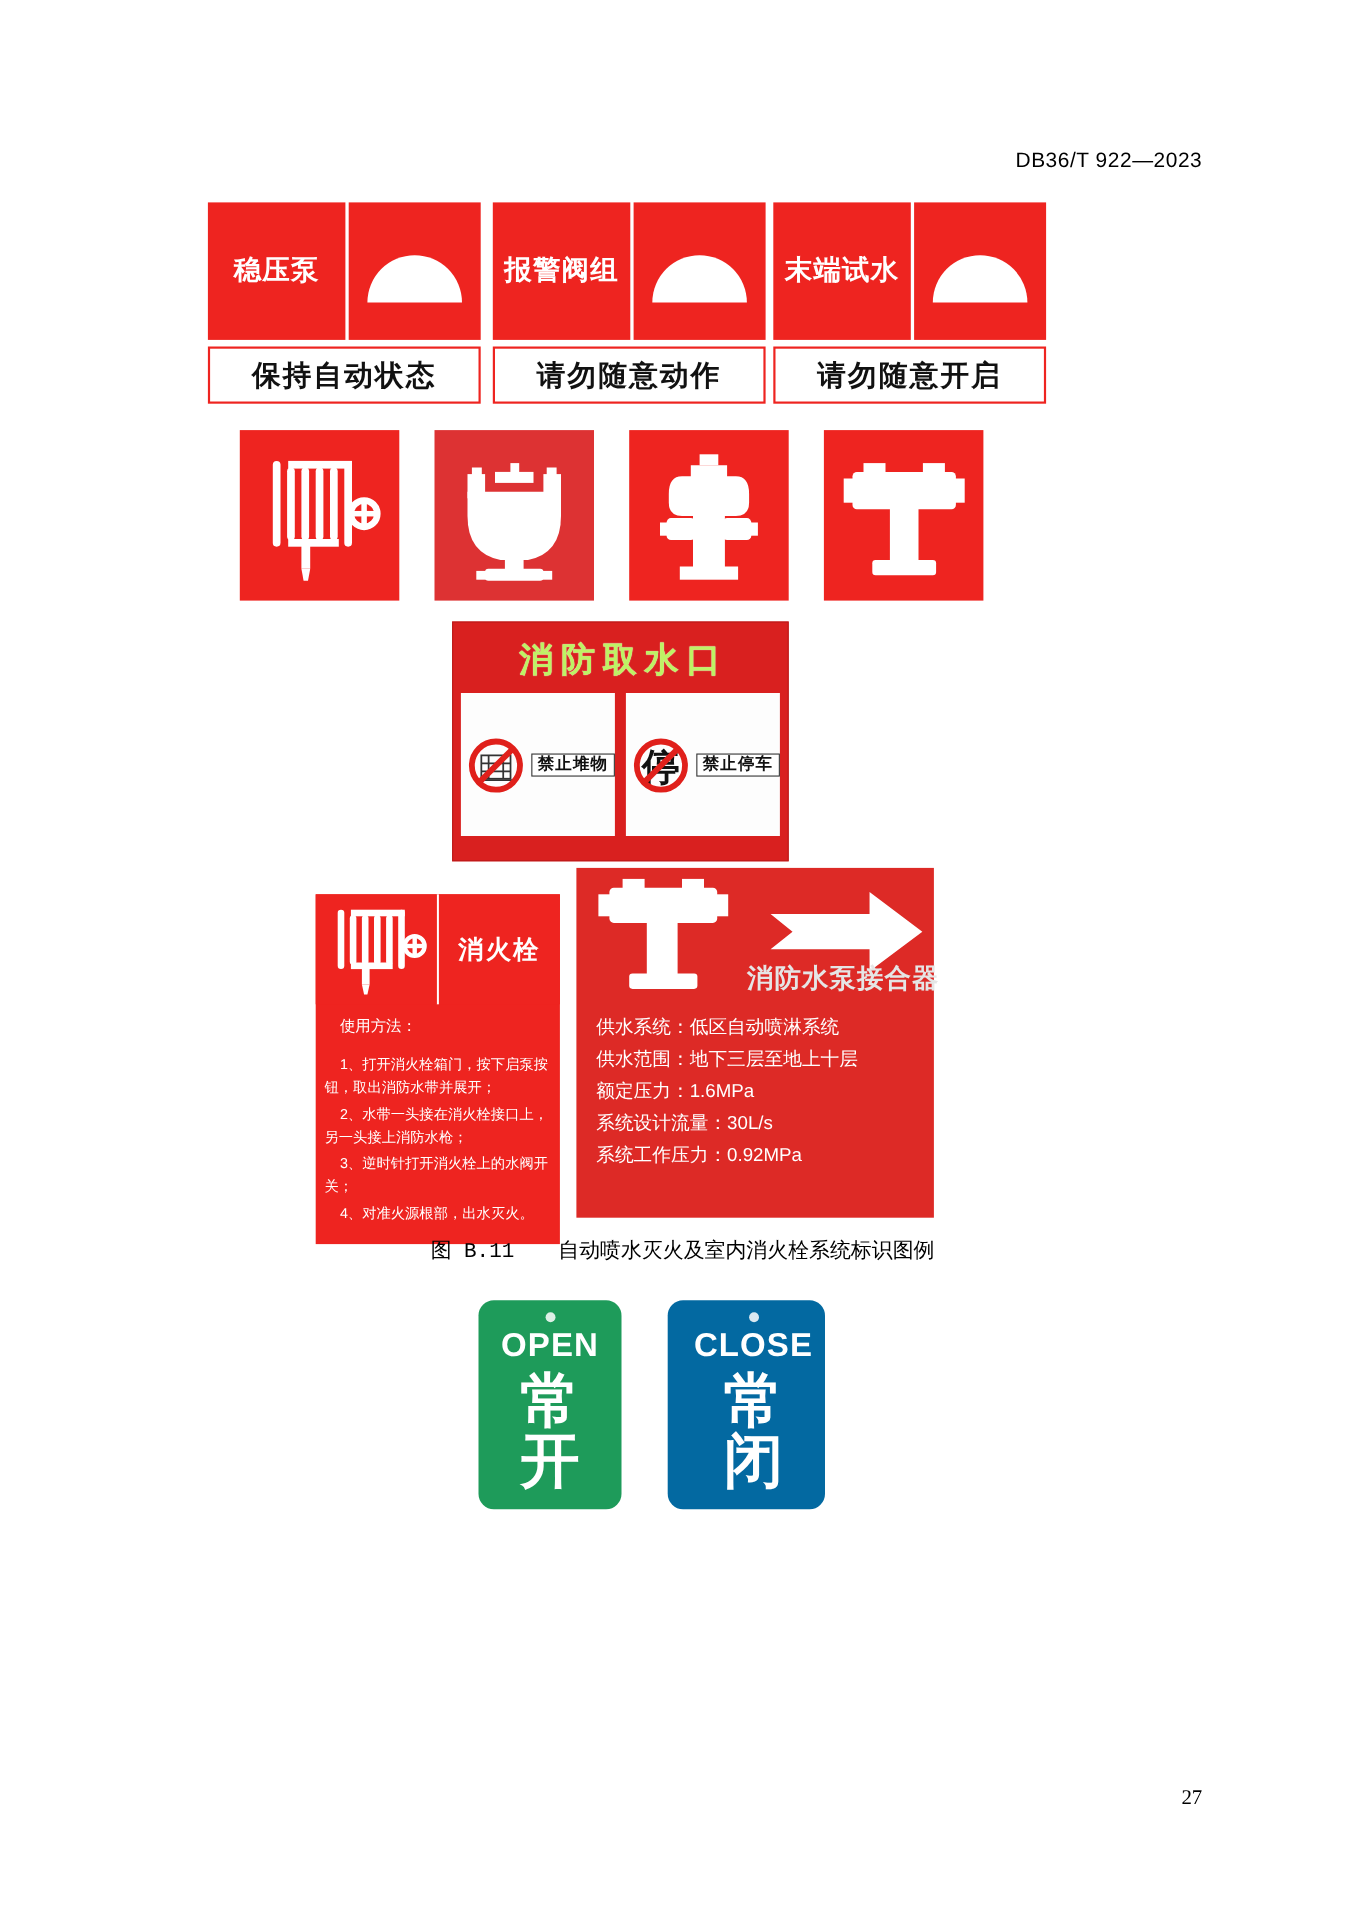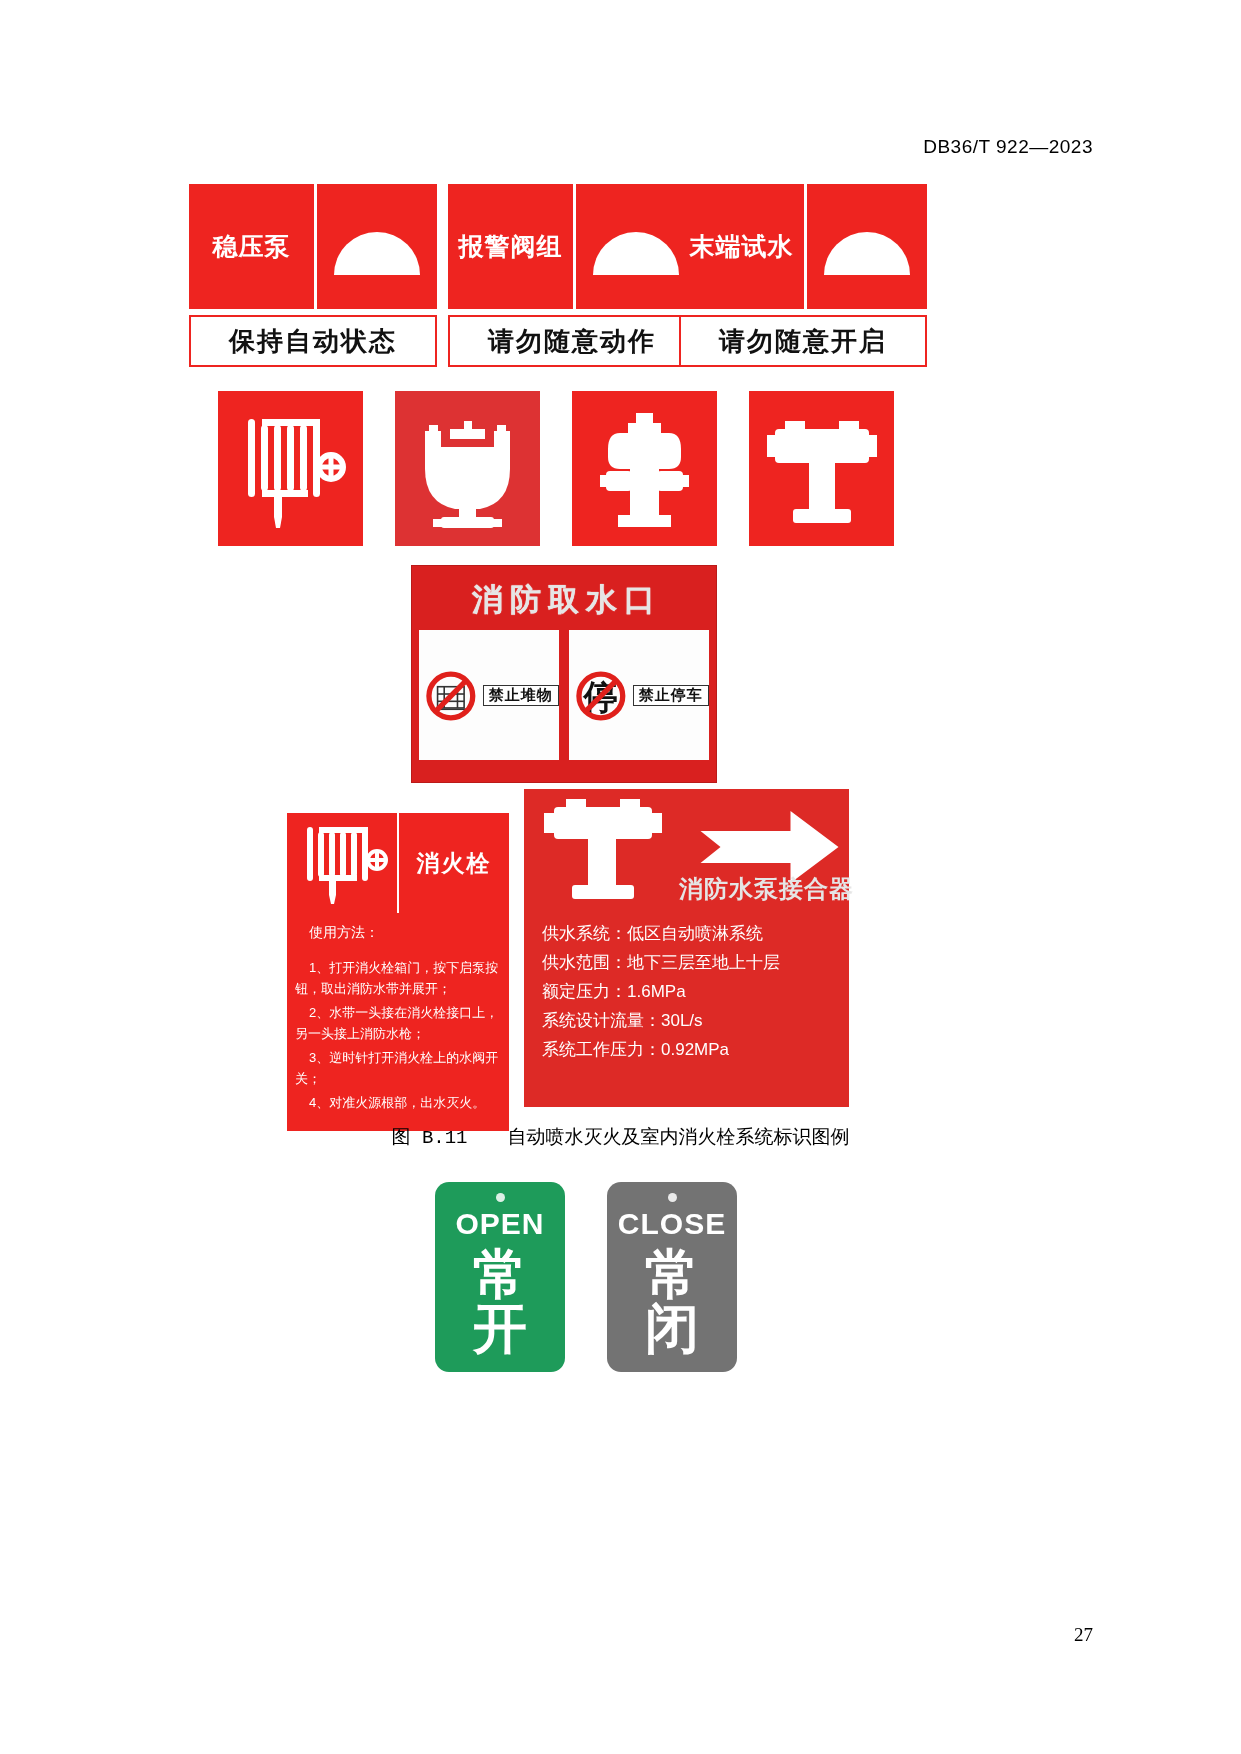--- a/index.html
+++ b/index.html
@@ -47,33 +47,33 @@
     margin-top:6px;border:2px solid #ee2420;background:#fff;
     height:48px;display:flex;align-items:center;justify-content:center;
   }
   .grp .bar span{
     font-family:"Liberation Sans",sans-serif;font-weight:bold;
     font-size:26px;color:#111;letter-spacing:2px;
   }
 
   .g1{left:0;}   .g1 .tiles{width:248px;} .g1 .bar{width:244px;}
   .g2{left:259px;} .g2 .tiles{width:248px;} .g2 .bar{width:244px;align-items:center;}
-  .g3{left:490px;text-align:center;} .g3 .tiles{width:248px;} .g3 .bar{width:244px;}
+  .g3{left:514px;text-align:center;} .g3 .tiles{width:248px;} .g3 .bar{width:244px;}
 
   
   .row2{position:absolute;left:218px;top:391px;display:flex;gap:32px;}
   .pict{width:145px;height:155px;background:#ee2420;position:relative;}
   .pict.v2{background:#dd3233;}
   .pict svg{position:absolute;inset:0;width:100%;height:100%;}
 
   
   .row3{position:absolute;left:411px;top:565px;width:304px;height:216px;
         background:#d9201f;border:1px solid #bb1a19;}
   .row3 .ttl{
-    text-align:center;color:#e5e5e5;font-family:"Liberation Sans",sans-serif;
+    text-align:center;color:#bef264;font-family:"Liberation Sans",sans-serif;
     font-weight:bold;font-size:31px;letter-spacing:7px;
     padding:13px 0 9px 6px;
     text-shadow:0 0 1px #fff;
   }
   .row3 .pair{display:flex;gap:10px;justify-content:center;}
   .proh{width:140px;height:130px;background:#fdfdfd;position:relative;
         display:flex;align-items:center;}
   .proh .circ{position:relative;width:96px;height:92px;margin-top:2px;}
   .proh .circ svg{width:100%;height:100%;}
   .proh .cap{
@@ -128,21 +128,21 @@
   
   .row5{position:absolute;left:435px;top:1182px;display:flex;gap:42px;}
   .tag{width:130px;height:190px;border-radius:14px;position:relative;
        display:flex;flex-direction:column;align-items:center;}
   .tag .hole{width:9px;height:9px;border-radius:50%;background:rgba(255,255,255,.85);margin-top:11px;}
   .tag .en{color:#fff;font-family:"Liberation Sans",sans-serif;font-weight:bold;
            font-size:30px;letter-spacing:1px;margin-top:7px;line-height:1;}
   .tag .zh{color:#fff;font-family:"Liberation Sans",sans-serif;font-weight:bold;
            font-size:54px;line-height:54px;margin-top:8px;text-align:center;}
   .tag.open{background:#1e9b5a;}
-  .tag.close{background:#737373;}
+  .tag.close{background:#0369a1;padding-left:13px;}
 </style>
 </head>
 <body>
 
 <div class="page">
 
   <div class="hdr">DB36/T  922—2023</div>
 
   <div class="row1">
 

